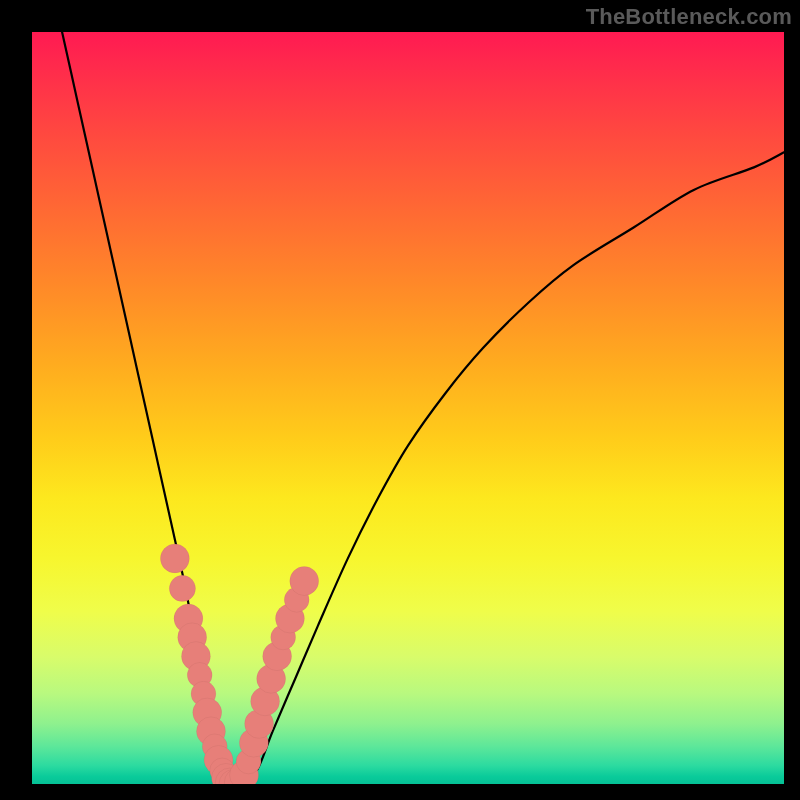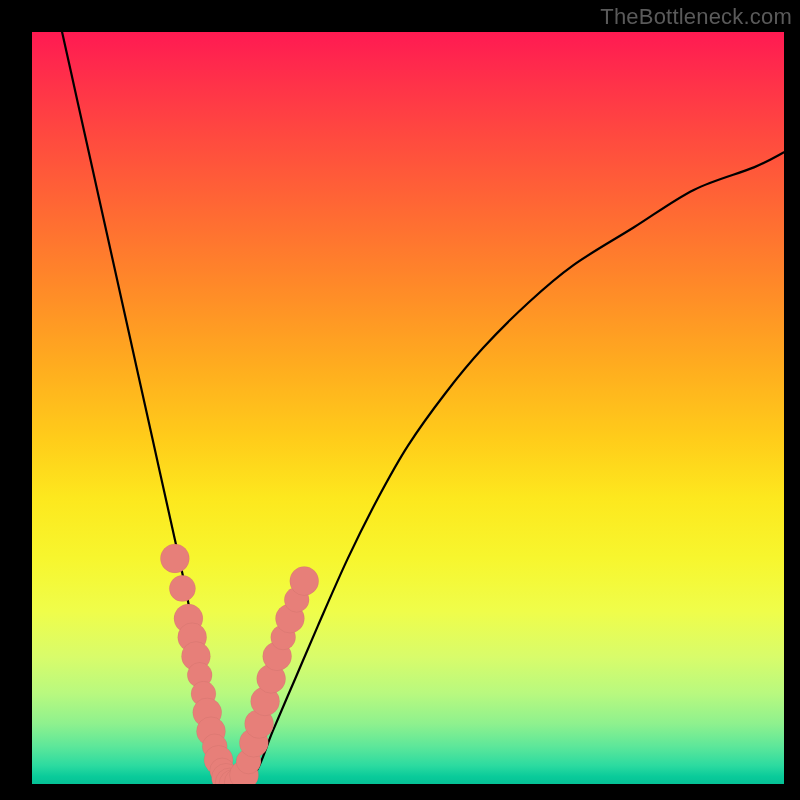--- a/index.html
+++ b/index.html
@@ -48,21 +48,21 @@
       #05c196 100%
     );
   }
 
   .watermark {
     position: absolute;
     top: 4px;
     right: 8px;
     color: #5a5a5a;
     font-size: 22px;
-    font-weight: 400;
+    font-weight: 700;
     letter-spacing: 0.2px;
     user-select: none;
   }
 
   .svg-layer {
     position: absolute;
     left: 0; top: 0;
     width: 752px; height: 752px;
   }
 

